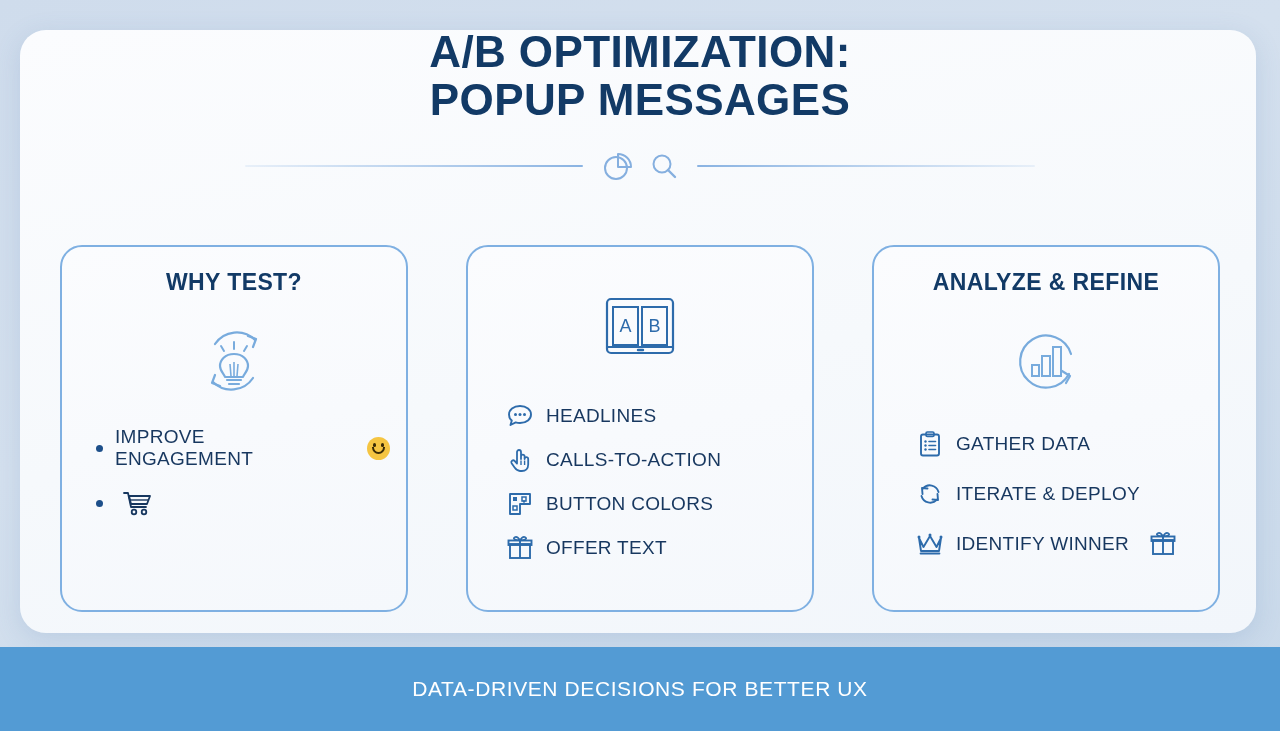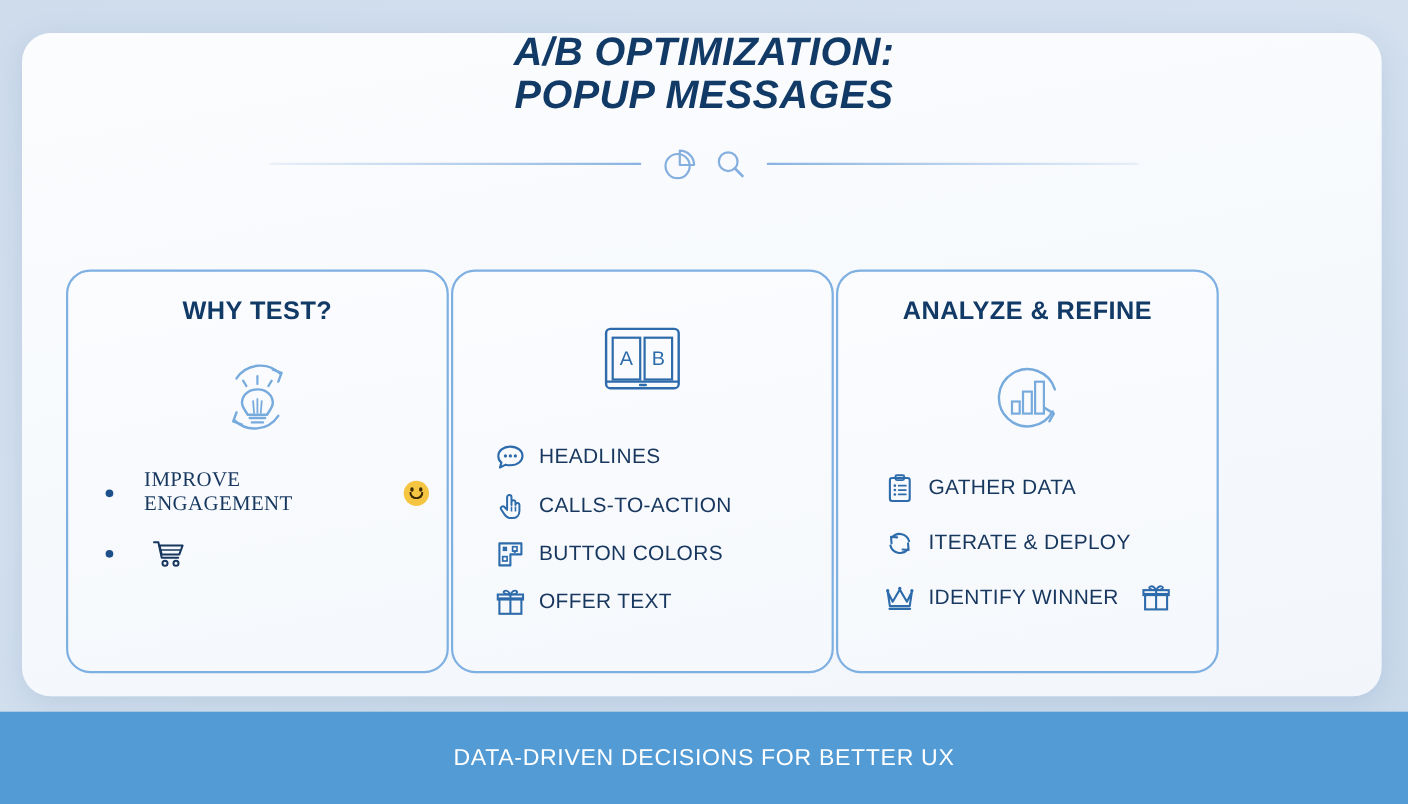--- a/index.html
+++ b/index.html
@@ -32,25 +32,24 @@
   
   .header {
     position: absolute;
     left: 0;
     top: 28px;
     width: 100%;
     text-align: center;
   }
   .title {
     color: #123a66;
-    font-size: 36px;
+    font-size: 44px;
     font-weight: bold;
     letter-spacing: 0.4px;
     line-height: 1.08;
-    font-style: italic;
   }
   .title-line { display: block; }
 
   .divider {
     margin: 26px auto 0;
     width: 790px;
     display: flex;
     align-items: center;
     justify-content: center;
     gap: 18px;
@@ -69,21 +68,21 @@
     align-items: center;
     gap: 14px;
     flex: 0 0 auto;
   }
 
   
   .cards {
     position: absolute;
     left: 60px;
     top: 245px;
-    width: 1048px;
+    width: 1160px;
     display: flex;
     justify-content: space-between;
   }
   .card {
     width: 348px;
     height: 367px;
     border: 2px solid #7fb0e2;
     border-radius: 22px;
     background: linear-gradient(170deg, #fbfcfe 0%, #f5f8fc 100%);
     position: relative;
@@ -113,22 +112,21 @@
     align-items: center;
     color: #17375f;
     font-size: 19px;
     letter-spacing: 0.3px;
   }
 
   
   .list-bullets li {
     padding-left: 18px;
     margin-bottom: 20px;
-    gap: 26px;
-    font-family: Liberation Serif, serif;
+    gap: 10px;
   }
   .bullet {
     width: 7px;
     height: 7px;
     border-radius: 50%;
     background: #1d4f8a;
     flex: 0 0 auto;
   }
   .list-bullets li .txt { margin-left: 2px; }
 

